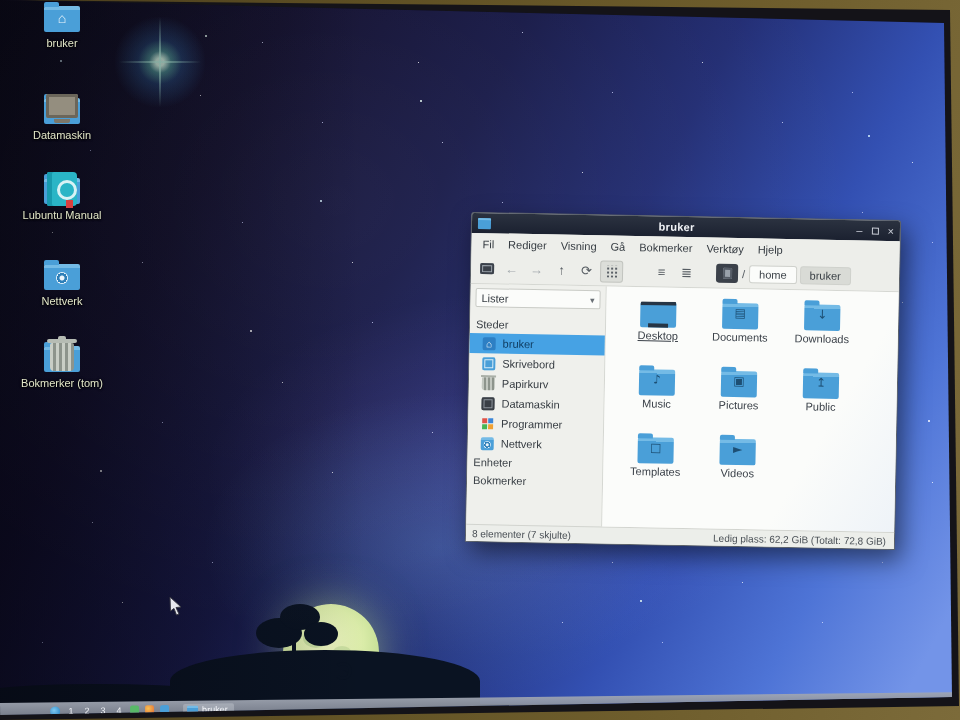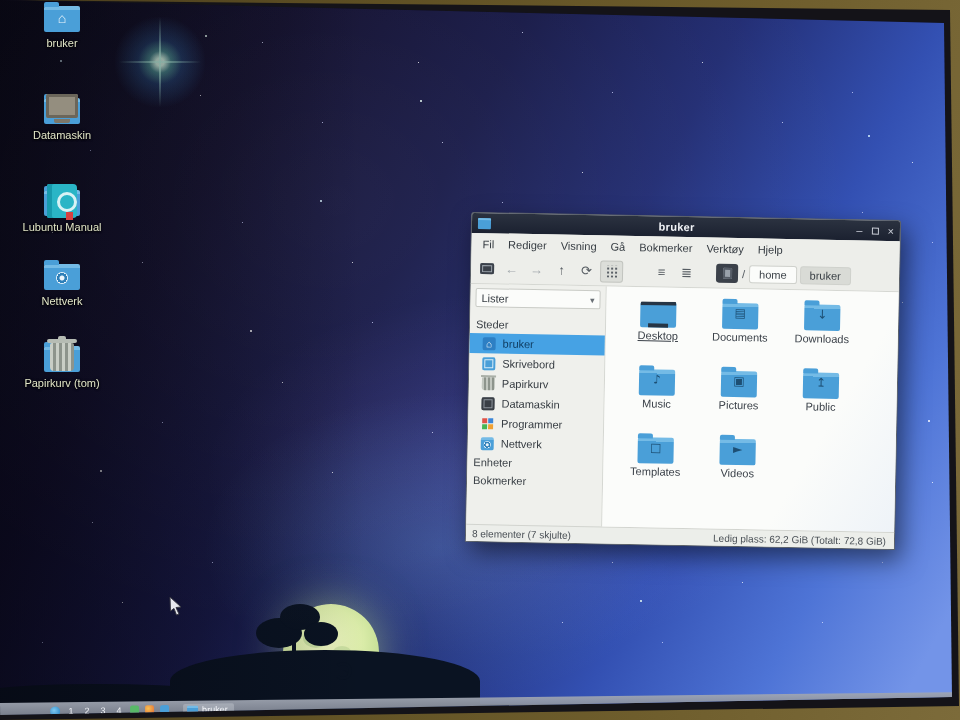--- a/index.html
+++ b/index.html
@@ -213,21 +213,21 @@
       </div>
       <div class="dicon-item ic-computer-desktop" style="top: 92px;">
         <div class="dicon">
           <div class="fold"></div>
           <div class="comp"></div>
           <div class="book"></div>
           <div class="trash"></div>
         </div>
         <div class="dicon-label">Datamaskin</div>
       </div>
-      <div class="dicon-item ic-book" style="top: 184px;">
+      <div class="dicon-item ic-book" style="top: 172px;">
         <div class="dicon">
           <div class="fold"></div>
           <div class="comp"></div>
           <div class="book"></div>
           <div class="trash"></div>
         </div>
         <div class="dicon-label">Lubuntu Manual</div>
       </div>
       <div class="dicon-item ic-folder-network" style="top: 258px;">
         <div class="dicon">
@@ -238,21 +238,21 @@
         </div>
         <div class="dicon-label">Nettverk</div>
       </div>
       <div class="dicon-item ic-trash-desktop" style="top: 340px;">
         <div class="dicon">
           <div class="fold"></div>
           <div class="comp"></div>
           <div class="book"></div>
           <div class="trash"></div>
         </div>
-        <div class="dicon-label">Papirkurv (tom)</div>
+        <div class="dicon-label">Bokmerker (tom)</div>
       </div>
   </div>
 
   <svg class="cursor" viewBox="0 0 16 20">
     <path d="M2 1 L13 11 L8 11.5 L11 18 L8.5 19 L6 12.5 L2.5 15 Z" fill="#e8e8ee" stroke="#3a3a44" stroke-width="1"></path>
   </svg>
 
   <div class="window">
     <div class="titlebar">
       <div class="title-icon"></div>

